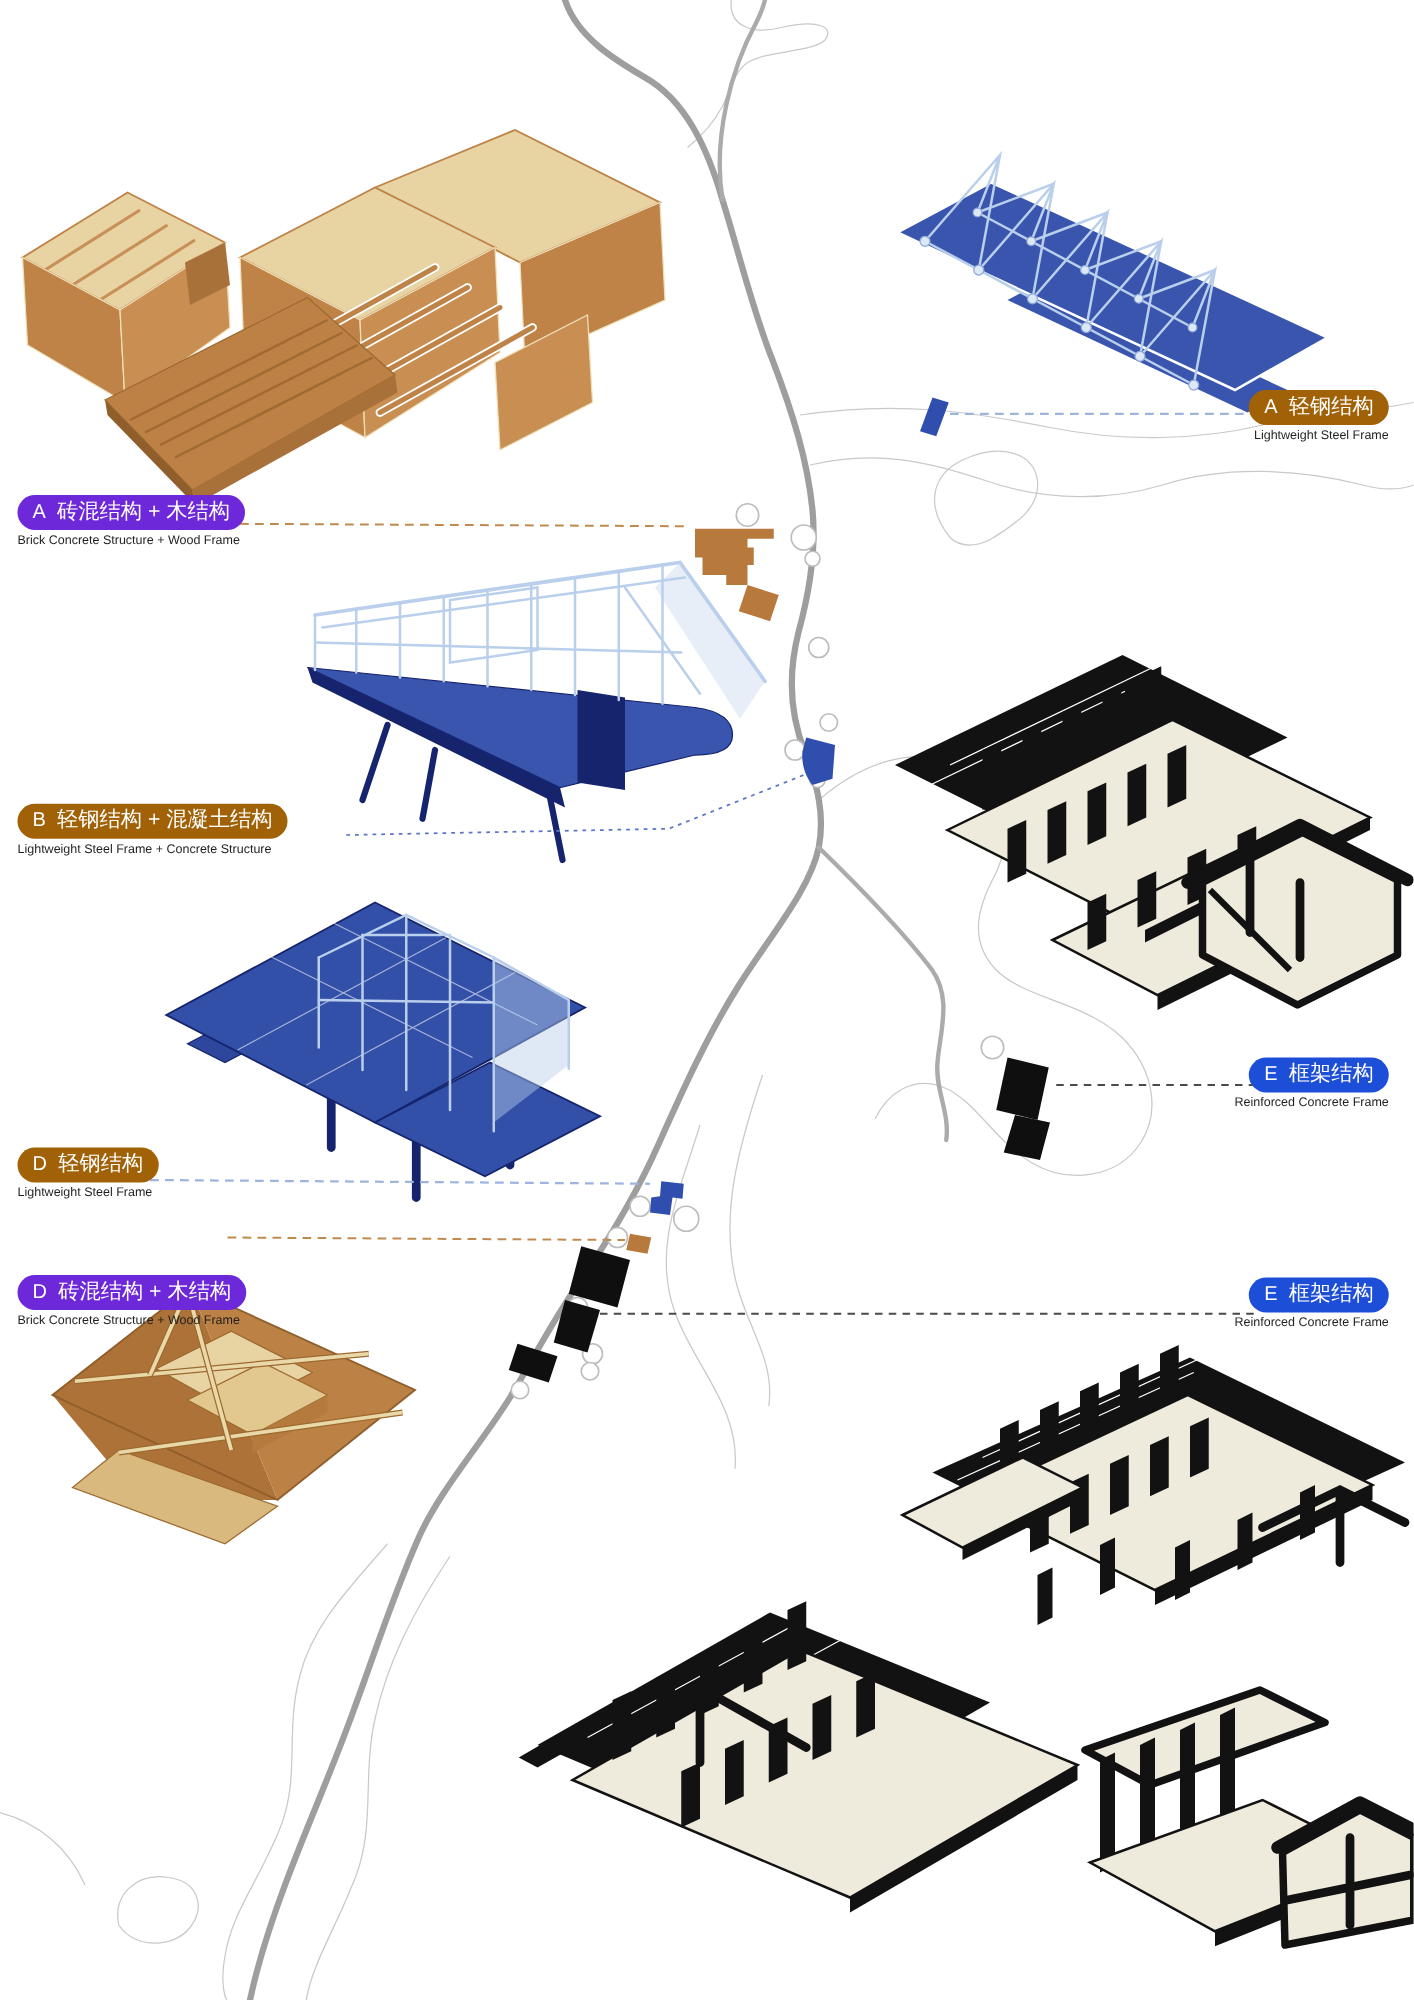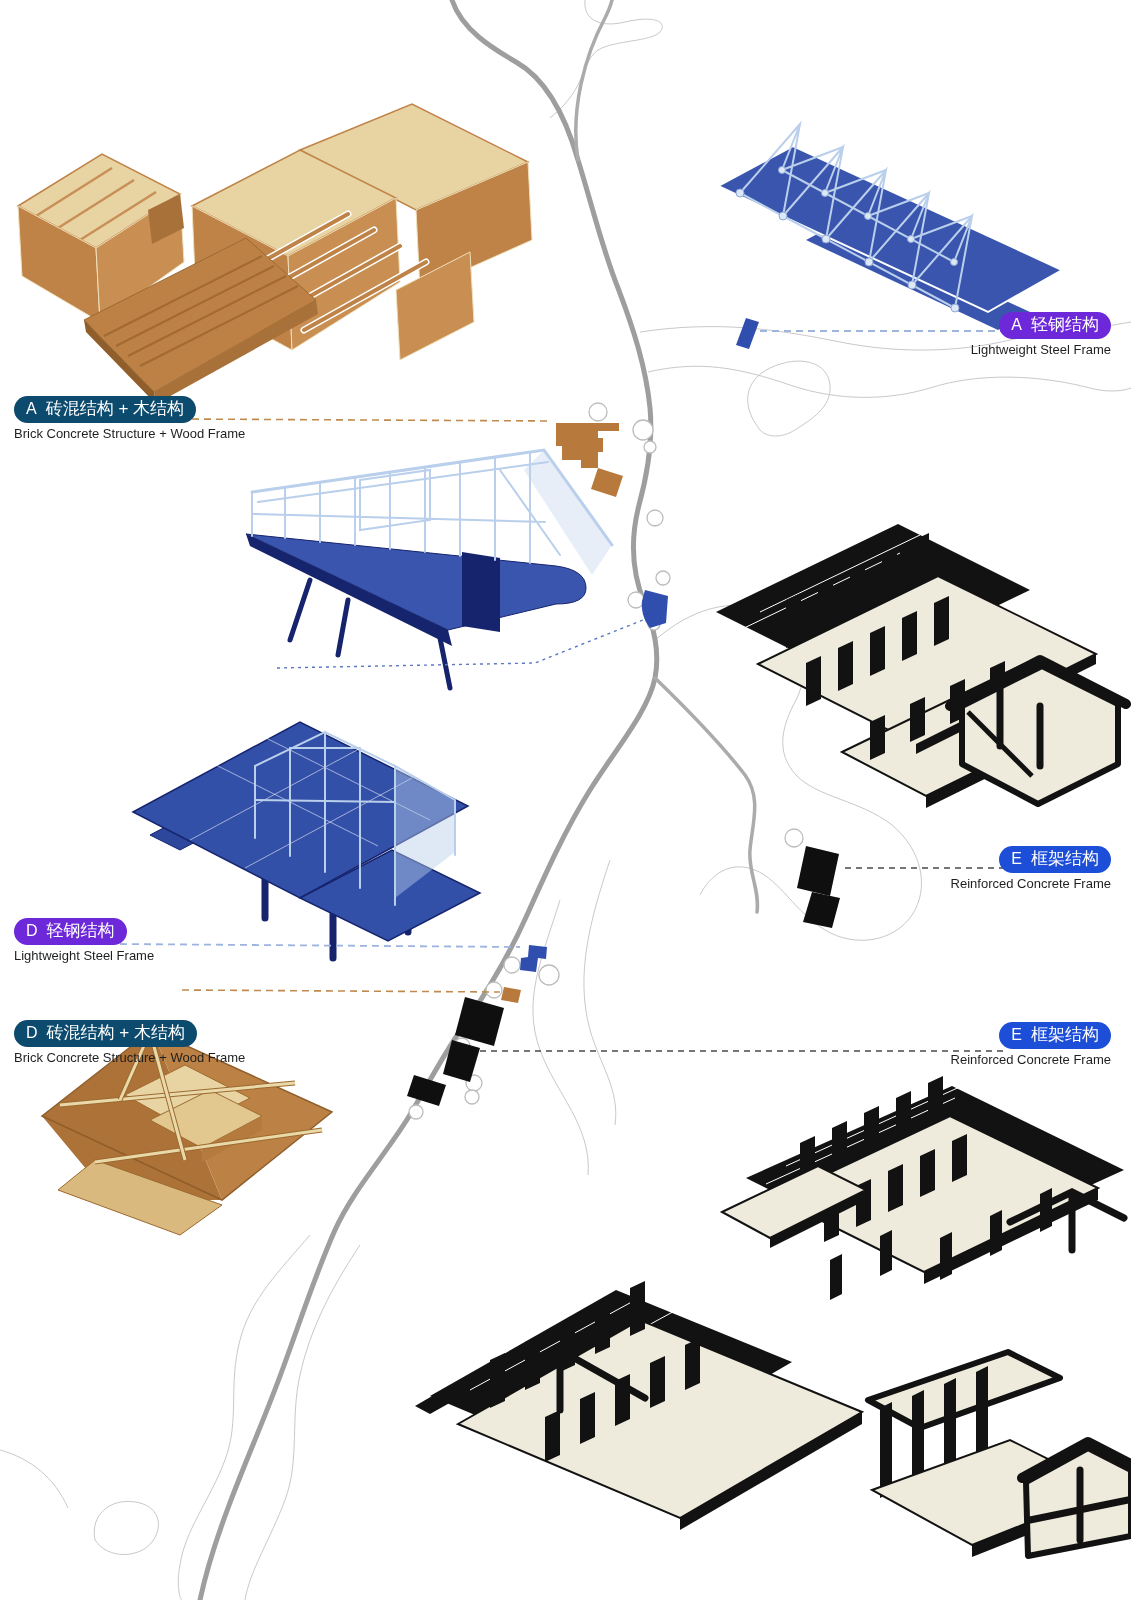--- a/index.html
+++ b/index.html
@@ -43,24 +43,24 @@
   .seam{fill:none;stroke:#ffffff;stroke-width:1;}
   .fp-brn{fill:#b87a3c;}
   .fp-blue{fill:#2f4eae;}
   .fp-blk{fill:#0f0f0f;}
   
   .label{position:absolute;left:14px;white-space:nowrap;}
   .label.right{left:auto;right:20px;text-align:right;}
   .pill{display:inline-block;color:#fff;border-radius:14px;padding:2px 12px 4px 12px;
         font-size:17px;line-height:21px;}
   .pill .letter{margin-right:9px;font-size:16px;}
-  .pill.brown{background:#0c4a6e;}
-  .pill.blue{background:#6d28d9;text-align:right;}
+  .pill.brown{background:#6d28d9;}
+  .pill.blue{background:#a16207;text-align:right;}
   .pill.black{background:#1d4ed8;}
-  .caption{margin-top:3px;font-size:13px;color:#1f1f1f;}
+  .caption{margin-top:3px;font-size:10px;color:#1f1f1f;}
 </style>
 </head>
 <body>
 
 <div class="canvas">
 
 <svg width="1131" height="1600" viewBox="0 0 1131 1600">
 
   <g>
     <path class="contour" d="M585,0 C583,20 600,28 625,22 C655,15 668,22 660,32 C650,42 615,40 598,50 C588,57 585,70 578,85 C570,100 560,110 550,118"></path>
@@ -302,20 +302,24 @@
   <div class="label" style="top:396px">
     <span class="pill brown"><span class="letter">A</span><span class="zh">砖混结构 + 木结构</span></span>
     <div class="caption">Brick Concrete Structure + Wood Frame</div>
   </div>
 
   <div class="label right" style="top:312px">
     <span class="pill blue"><span class="letter">A</span><span class="zh">轻钢结构</span></span>
     <div class="caption">Lightweight Steel Frame</div>
   </div>
 
+  <div class="label" style="top:643px">
+    <span class="pill blue"><span class="letter">B</span><span class="zh">轻钢结构 + 混凝土结构</span></span>
+    <div class="caption">Lightweight Steel Frame + Concrete Structure</div>
+  </div>
 
   <div class="label" style="top:918px">
     <span class="pill blue"><span class="letter">D</span><span class="zh">轻钢结构</span></span>
     <div class="caption">Lightweight Steel Frame</div>
   </div>
 
   <div class="label" style="top:1020px">
     <span class="pill brown"><span class="letter">D</span><span class="zh">砖混结构 + 木结构</span></span>
     <div class="caption">Brick Concrete Structure + Wood Frame</div>
   </div>

